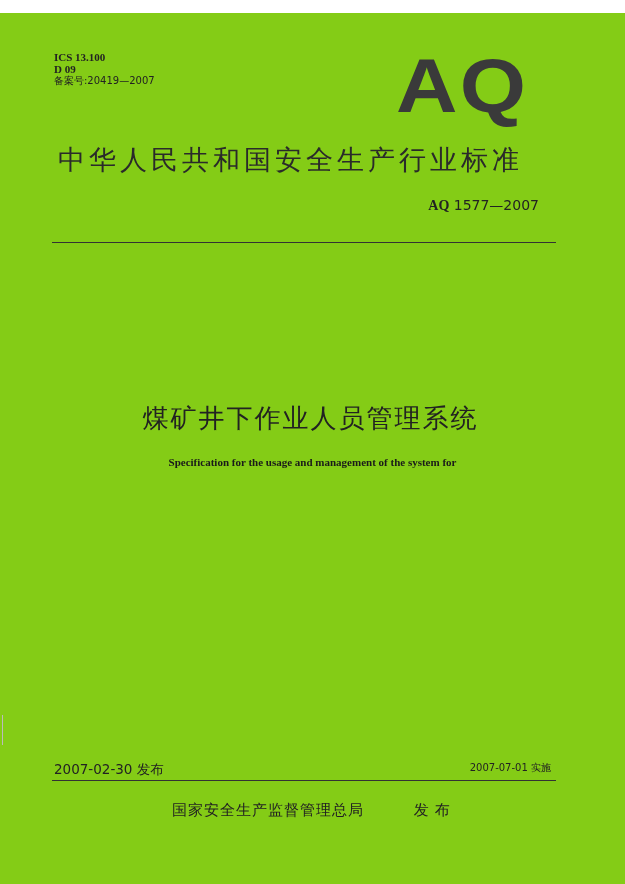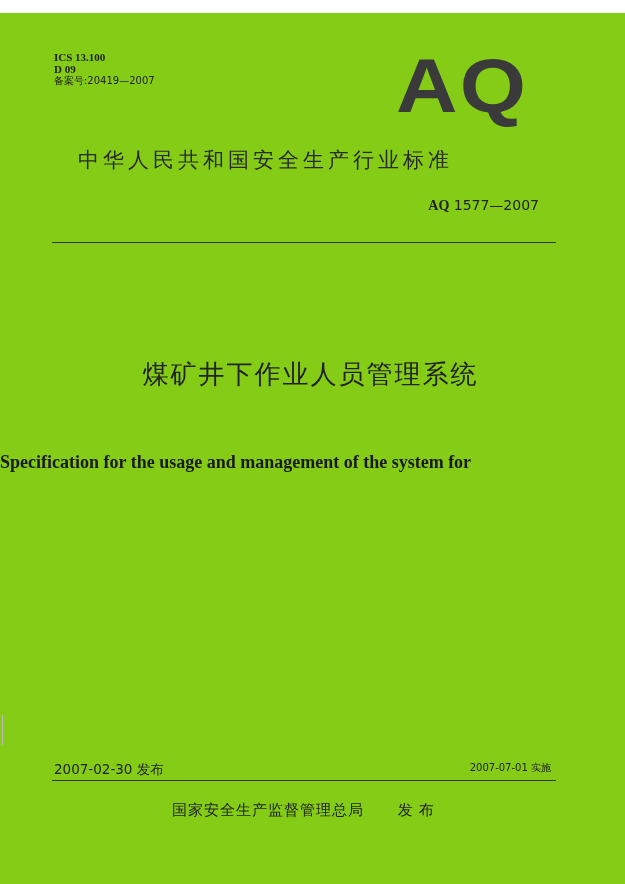--- a/index.html
+++ b/index.html
@@ -41,27 +41,26 @@
       line-height: 70px;
       letter-spacing: 2px;
       color: #3a3a3a;
       transform: scaleX(1.12);
       transform-origin: left top;
     }
     .std-title {
       position: absolute;
       left: 58px;
       top: 128px;
-      font-size: 21px;
+      font-size: 27px;
       line-height: 38px;
       letter-spacing: 4px;
       color: #2a2a2a;
       white-space: nowrap;
       font-weight: normal;
-      margin-left: 20px;
     }
     .std-code {
       position: absolute;
       right: 86px;
       top: 184px;
       font-size: 14px;
       color: #222;
       white-space: nowrap;
     }
     .std-code .aq { font-family: "Liberation Serif", serif; font-weight: bold; }
@@ -77,31 +76,31 @@
       position: absolute;
       left: 0;
       width: 625px;
       top: 342px;
       text-align: center;
       font-size: 26px;
       line-height: 38px;
       letter-spacing: 2px;
       color: #222;
     }
-    .doc-title .line1 { display: block; padding-right: 4px; }
+    .doc-title .line1 { display: block; padding-right: 4px; margin-top: 44px; }
     .doc-title .line2 { display: block; padding-right: 4px; }
     .en-title {
       position: absolute;
       left: 0;
       width: 625px;
       top: 438px;
-      text-align: left;
+      text-align: center;
       font-family: "Liberation Serif", serif;
       font-weight: bold;
-      font-size: 18px;
+      font-size: 11px;
       line-height: 22px;
       color: #1a1a1a;
     }
     .en-title .line { display: block; }
     .date-left {
       position: absolute;
       left: 54px;
       top: 748px;
       font-size: 13.5px;
       color: #222;
@@ -125,21 +124,21 @@
     }
     .publisher {
       position: absolute;
       left: 172px;
       top: 788px;
       font-size: 15px;
       color: #222;
       white-space: nowrap;
       letter-spacing: 1px;
     }
-    .publisher .action { margin-left: 28px; letter-spacing: 6px; }
+    .publisher .action { margin-left: 44px; letter-spacing: 6px; }
     .scan-mark {
       position: absolute;
       left: 2px;
       top: 702px;
       width: 1px;
       height: 30px;
       background: #bbb;
     }
   </style>
 </head>

